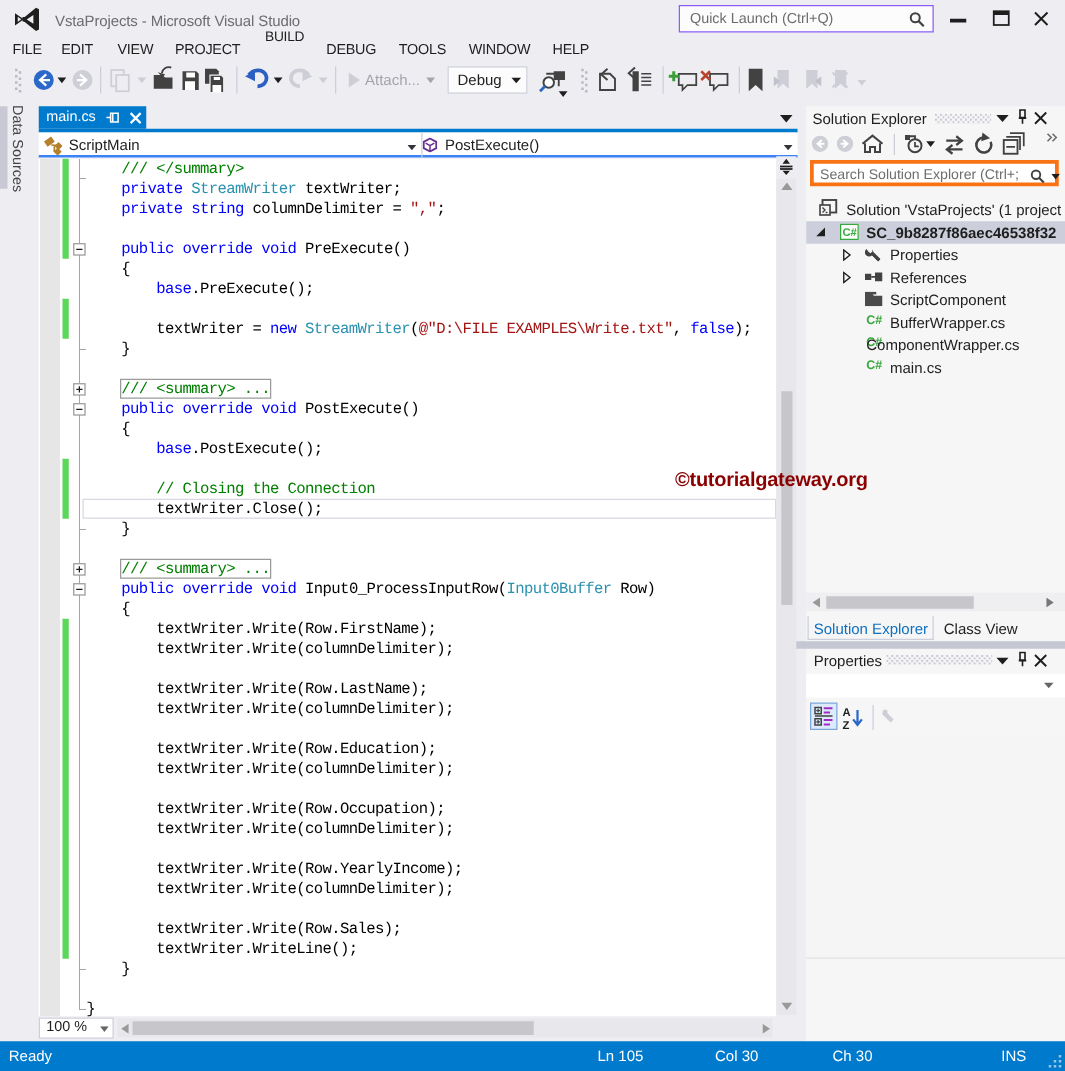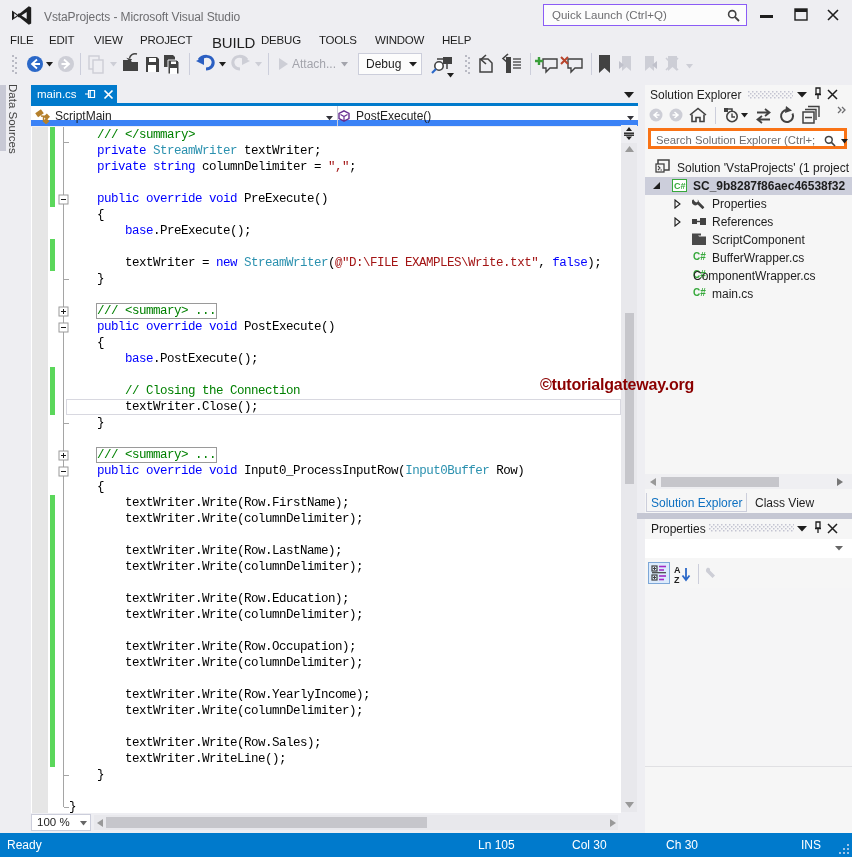--- a/index.html
+++ b/index.html
@@ -36,21 +36,21 @@
   <rect x="5" y="9" width="13" height="3" fill="#1E1E1E"></rect>
   <rect x="40" y="3" width="12" height="11" fill="none" stroke="#1E1E1E" stroke-width="1.4"></rect>
   <rect x="40" y="3" width="12" height="3" fill="#1E1E1E"></rect>
   <path d="M73 4 L83 14 M83 4 L73 14" stroke="#1E1E1E" stroke-width="1.6"></path>
 </svg>
 
 <div class="abs ui" style="left:10px;  top:34px; font-size:11.5px; letter-spacing:-0.2px;">FILE</div>
 <div class="abs ui" style="left:49px;  top:34px; font-size:11.5px; letter-spacing:-0.2px;">EDIT</div>
 <div class="abs ui" style="left:94px;  top:34px; font-size:11.5px; letter-spacing:-0.2px;">VIEW</div>
 <div class="abs ui" style="left:140px; top:34px; font-size:11.5px; letter-spacing:-0.2px;">PROJECT</div>
-<div class="abs ui" style="left:212px; top:34px; font-size:15px; letter-spacing:-0.2px;">BUILD</div>
+<div class="abs ui" style="left:212px; top:24px; font-size:11px; letter-spacing:-0.2px;">BUILD</div>
 <div class="abs ui" style="left:261px; top:34px; font-size:11.5px; letter-spacing:-0.2px;">DEBUG</div>
 <div class="abs ui" style="left:319px; top:34px; font-size:11.5px; letter-spacing:-0.2px;">TOOLS</div>
 <div class="abs ui" style="left:375px; top:34px; font-size:11.5px; letter-spacing:-0.2px;">WINDOW</div>
 <div class="abs ui" style="left:442px; top:34px; font-size:11.5px; letter-spacing:-0.2px;">HELP</div>
 
 <svg class="abs" style="left:0; top:49px;" width="852" height="32" viewBox="0 0 852 32">
 
   <g fill="#B9BAC4">
     <rect x="12" y="6" width="2" height="2"></rect>
       <rect x="15" y="8" width="2" height="2"></rect>
@@ -166,21 +166,21 @@
   </svg>
   <svg style="position:absolute; left:72px; top:4px;" width="11" height="11" viewBox="0 0 11 11">
     <path d="M1.5 1.5 L9.5 9.5 M9.5 1.5 L1.5 9.5" stroke="#FFF" stroke-width="1.7"></path>
   </svg>
 </div>
 <svg class="abs" style="left:624px; top:92px;" width="11" height="7">
     <path d="M0 0 L10 0 L5 6 Z" fill="#1E1E1E"></path>
   </svg>
 <div class="abs" style="left:31px; top:103px; width:607px; height:3px; background:#007ACC;"></div>
 
-<div class="abs" style="left:31px; top:106px; width:607px; height:20px; background:#FFFFFF; border-bottom:6px solid #3b82f6;">
+<div class="abs" style="left:31px; top:106px; width:607px; height:20px; background:#FFFFFF; border-bottom:2px solid #3b82f6;">
   <svg style="position:absolute; left:4px; top:3px;" width="15" height="15" viewBox="0 0 15 15">
     <g fill="#B5802C">
       <rect x="1" y="1.8" width="7" height="5" transform="rotate(-35 4.5 4.3)"></rect>
       <rect x="9.5" y="5.5" width="4.6" height="4.6" transform="rotate(45 11.8 7.8)"></rect>
       <rect x="8.8" y="10" width="4.6" height="4.6" transform="rotate(45 11.1 12.3)"></rect>
     </g>
     <path d="M6 7 L11.5 7.5 M8.5 7.3 L8.5 12 L11 12.2" fill="none" stroke="#B5802C" stroke-width="1.4"></path>
   </svg>
   <div class="ui" style="position:absolute; left:24px; top:3px;">ScriptMain</div>
   <svg style="position:absolute; left:295px; top:10px;" width="8" height="5">

